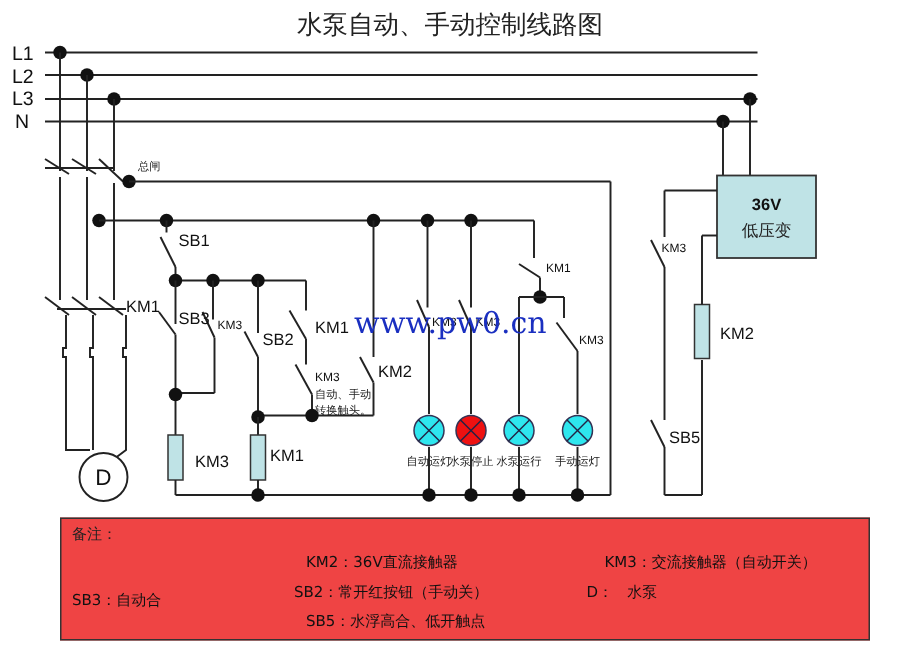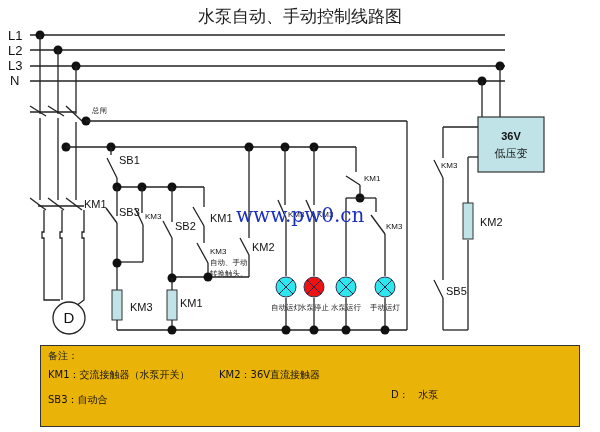--- a/index.html
+++ b/index.html
@@ -9,21 +9,21 @@
   .dot { fill:#111; }
   .coil { fill:#bfe3e6; stroke:#333; stroke-width:1; }
   .lamp-c { stroke:#335; stroke-width:1; }
   .lbl { font-family:"Liberation Sans", sans-serif; font-size:11px; fill:#111; }
   .lbl-sm { font-family:"Liberation Sans", sans-serif; font-size:8px; fill:#111; }
   .lbl-cn { font-family:"DejaVu Sans", sans-serif; font-size:7.5px; fill:#222; }
   .title { font-family:"DejaVu Sans", sans-serif; font-size:17px; fill:#222; }
   .bus { font-family:"Liberation Sans", sans-serif; font-size:13px; fill:#111; }
   .wm { font-family:"DejaVu Serif", serif; font-size:20px; fill:#1a2fc0; }
   .xfmr { fill:#bfe3e6; stroke:#333; stroke-width:1.2; }
-  .notes-box { position:absolute; left:40px; top:345px; width:538px; height:80px; border:1px solid #333; background:#eab308; }
+  .notes-box { position:absolute; left:40px; top:345px; width:538px; height:80px; border:1px solid #333; background:#ef4444; }
   .notes-box .hdr { position:absolute; left:7px; top:3px; font-size:10px; color:#222; }
   .note { position:absolute; font-size:10px; color:#111; white-space:nowrap; font-family:"DejaVu Sans", sans-serif; }
 </style>
 </head>
 <body>
 
 <svg id="diagram" viewBox="0 0 600 432" xmlns="http://www.w3.org/2000/svg">
 
   <text class="title" x="300" y="22" text-anchor="middle">水泵自动、手动控制线路图</text>
 
@@ -223,17 +223,19 @@
     <line class="wire" x1="468" y1="203" x2="468" y2="157"></line>
     <line class="wire" x1="468" y1="157" x2="478" y2="157"></line>
     <text class="lbl" x="480" y="226">KM2</text>
   </g>
 
   <text class="wm" x="236" y="222">www.pw0.cn</text>
 </svg>
 
 <div class="notes-box">
   <span class="hdr">备注：</span>
-  <span class="note" style="left:7px; top:22px">KM1：交流接触器（水泵开关）</span>
-  <span class="note" style="left:178px; top:22px">KM2：36V直流接触器</span>
+  <span class="note" style="left:163px; top:22px">KM2：36V直流接触器</span>
+  <span class="note" style="left:362px; top:22px">KM3：交流接触器（自动开关）</span>
+  <span class="note" style="left:155px; top:42px">SB2：常开红按钮（手动关）</span>
   <span class="note" style="left:350px; top:42px; white-space:pre">D：   水泵</span>
   <span class="note" style="left:7px; top:47px">SB3：自动合</span>
+  <span class="note" style="left:163px; top:61px">SB5：水浮高合、低开触点</span>
 </div>
 
 </body></html>

